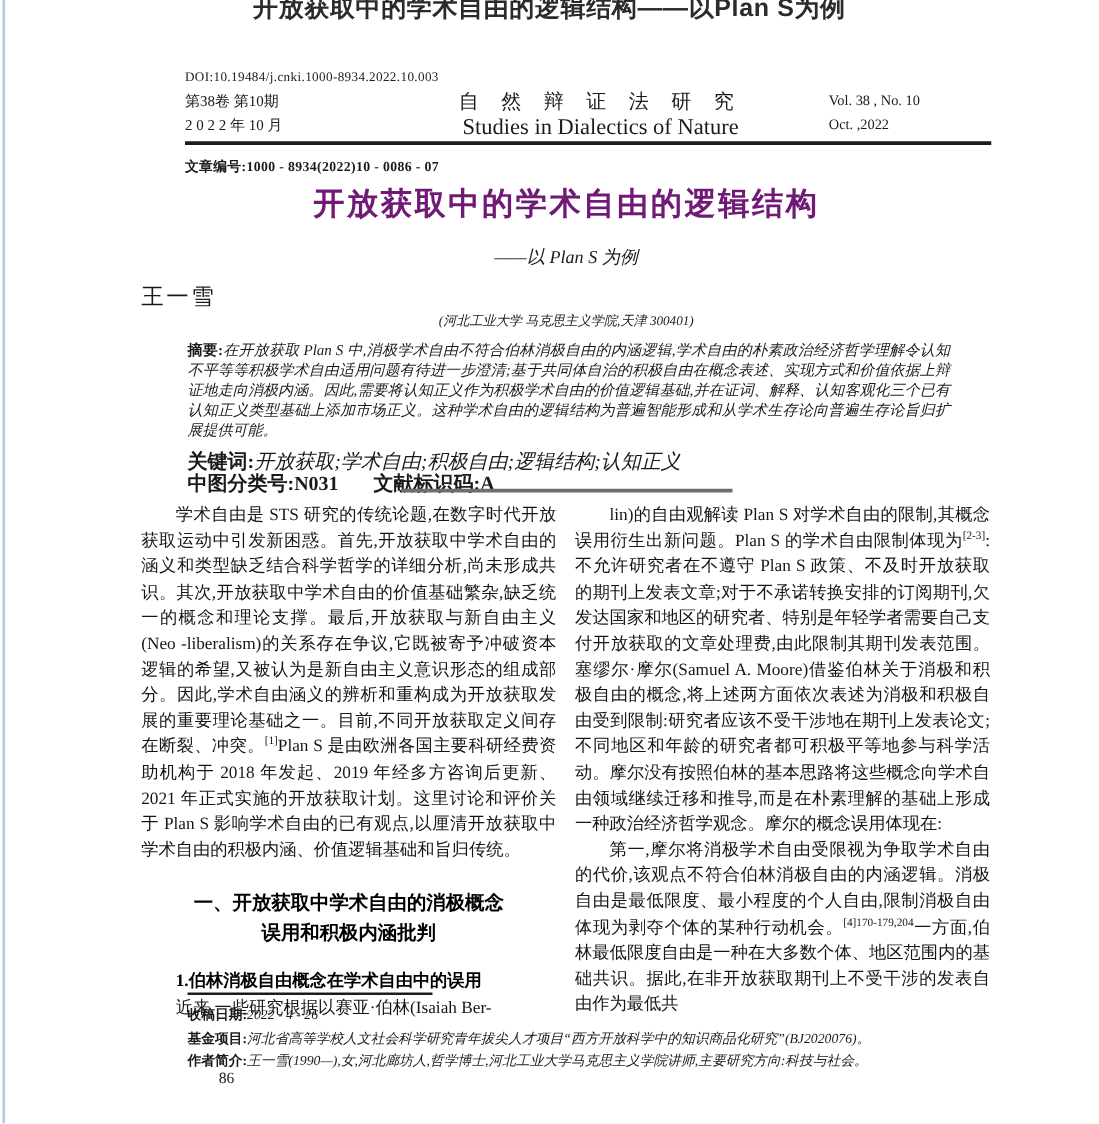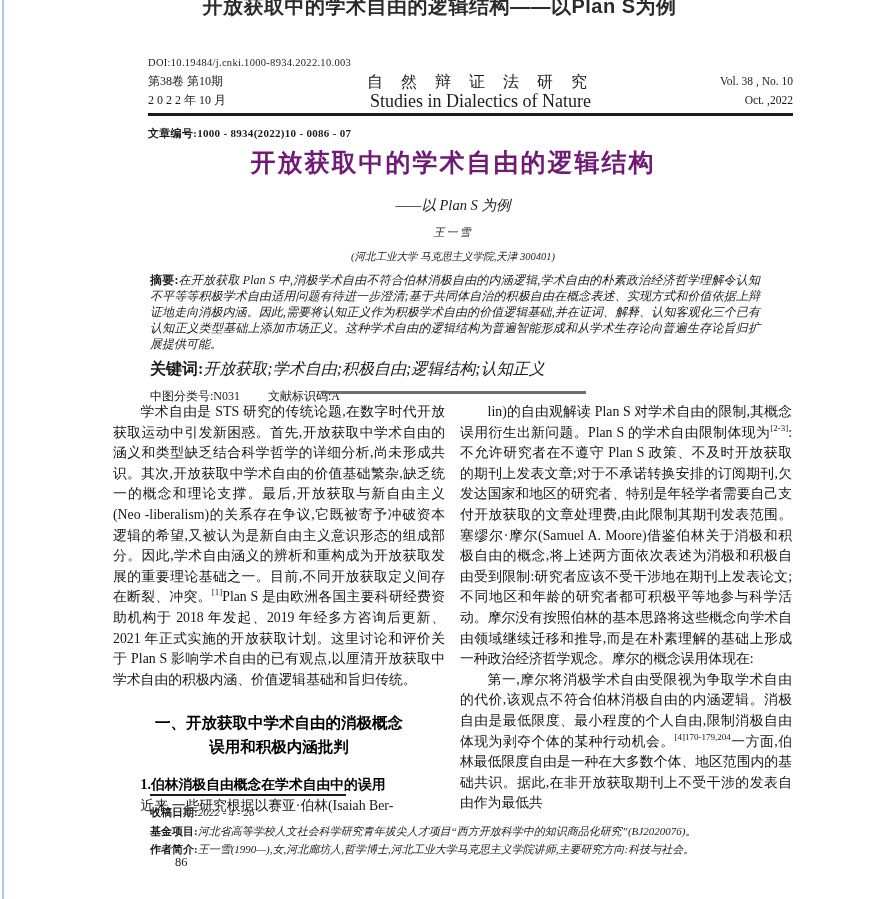--- a/index.html
+++ b/index.html
@@ -37,56 +37,56 @@
     padding-bottom: 6px;
   }
   .masthead-rule {
     position: absolute; top: 113px; left: 148px; width: 645px; height: 3px;
     background: #1c1c1c;
   }
   .mast-left { width: 150px; text-align: left; font-size: 12px; line-height: 19px; }
   .mast-center { width: 280px; text-align: center; }
   .mast-center .cn { font-size: 16px; letter-spacing: 7px; line-height: 20px; }
   .mast-center .en { font-size: 18px; line-height: 18px; }
-  .mast-right { width: 130px; text-align: right; font-size: 11.5px; line-height: 19px; }
+  .mast-right { width: 130px; text-align: left; font-size: 11.5px; line-height: 19px; }
   .article-no {
     position: absolute; top: 126px; left: 148px;
     font-size: 11px; font-weight: bold; letter-spacing: 0.3px;
   }
   .paper-title {
     position: absolute; top: 146px; left: 113px; width: 680px;
     text-align: center; font-size: 25px; font-weight: bold;
     letter-spacing: 2px; color: #701a75;
   }
   .paper-subtitle {
     position: absolute; top: 196px; left: 113px; width: 680px;
     text-align: center; font-size: 14.5px; font-style: italic;
   }
   .paper-author {
     position: absolute; top: 225px; left: 113px; width: 680px;
-    text-align: center; font-size: 11px; font-style: italic; letter-spacing: 2px;
+    text-align: left; font-size: 18px; letter-spacing: 2px;
   }
   .paper-affil {
     position: absolute; top: 250px; left: 113px; width: 680px;
     text-align: center; font-size: 10.5px; font-style: italic;
   }
   .abstract {
     position: absolute; top: 272px; left: 150px; width: 610px;
     font-size: 12px; line-height: 16px; text-align: justify;
     font-style: italic;
   }
   .abstract .lbl, .kw .lbl { font-weight: bold; font-style: normal; }
   .abstract-first { text-indent: 2em; display: inline; }
   .kw {
     position: absolute; top: 359px; left: 150px; width: 610px;
     font-size: 16px; font-style: italic;
   }
   .clc {
-    position: absolute; top: 388px; left: 150px; width: 610px;
-    font-size: 12px; font-weight: normal; font-style: normal;
+    position: absolute; top: 377px; left: 150px; width: 610px;
+    font-size: 16px; font-weight: bold; font-style: normal;
   }
   .clc .gap { display: inline-block; width: 28px; }
   .mid-rule {
     position: absolute; top: 391px; left: 113px; width: 680px;
   }
   .mid-rule .bar { margin: 0 auto; width: 265px; height: 3px; background: #6e6e6e; }
   .columns {
     position: absolute; top: 402px; left: 113px; width: 680px;
     display: flex; gap: 15px;
   }

